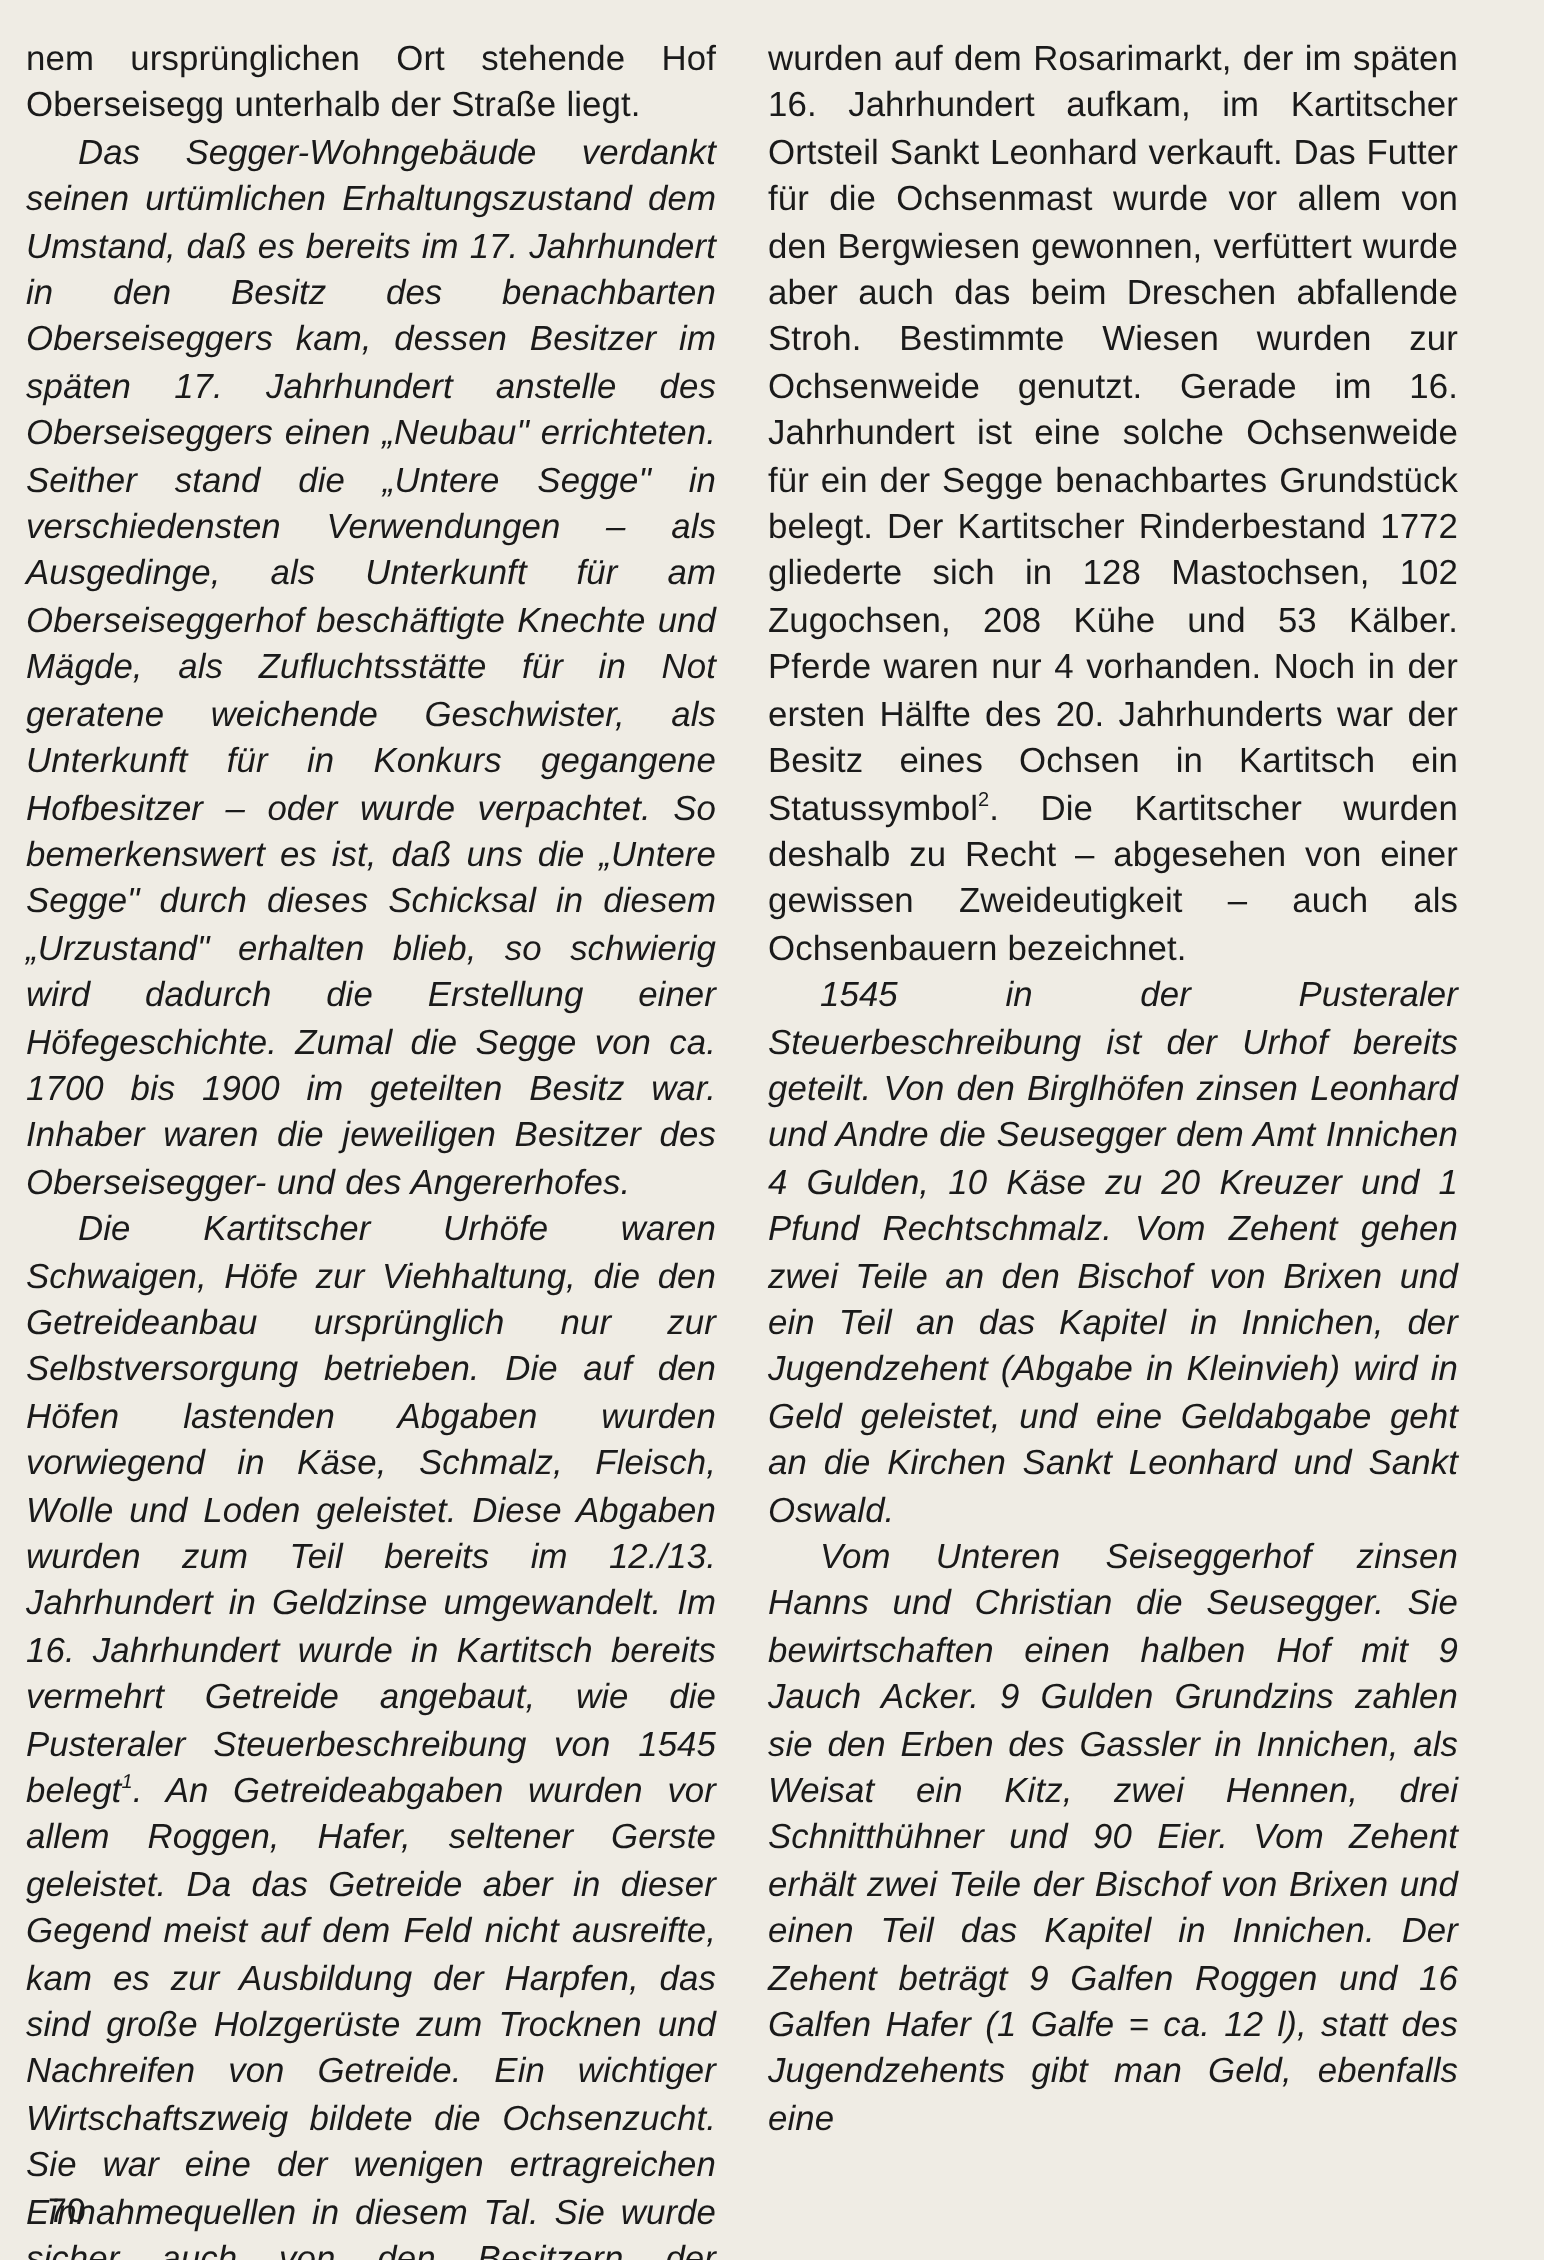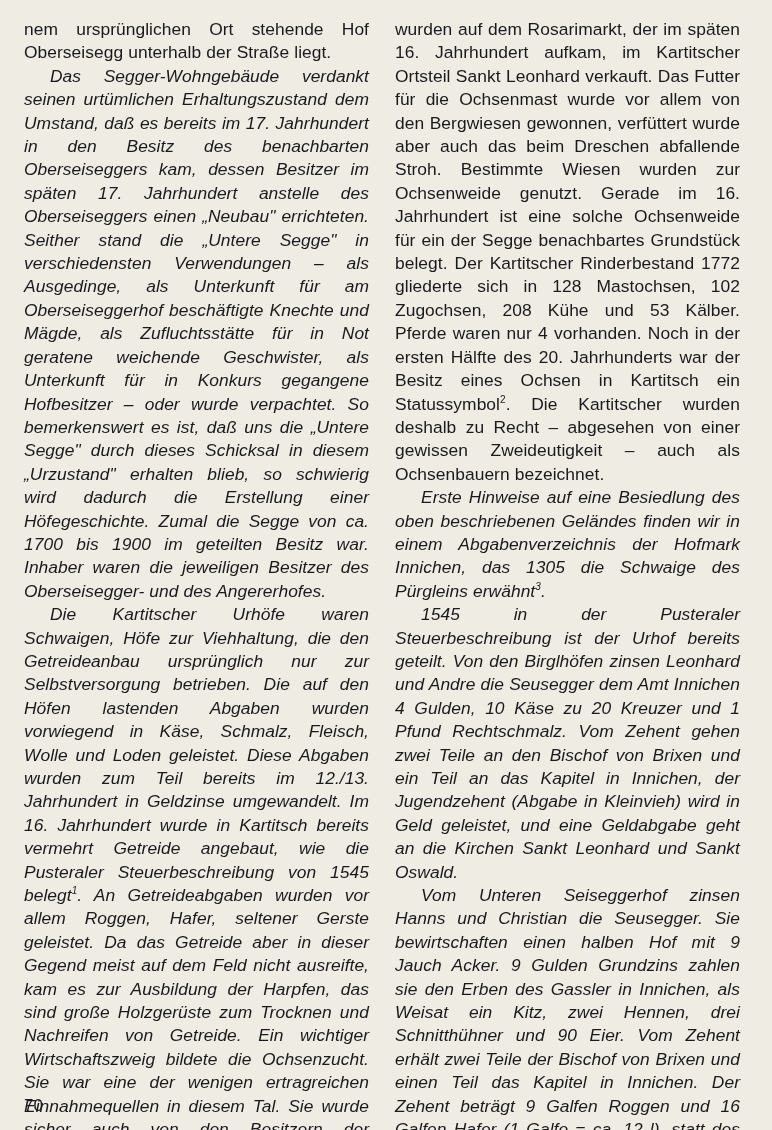--- a/index.html
+++ b/index.html
@@ -12,21 +12,21 @@
     background: #efece4;
     font-family: "Liberation Sans", sans-serif;
     color: #1a1a1a;
     overflow: hidden;
   }
   .page {
     position: relative;
     width: 620px;
     height: 1130px;
     box-sizing: border-box;
-    padding: 18px 24px 0 24px;
+    padding: 18px 24px 0 13px;
   }
   .columns {
     display: flex;
     gap: 26px;
     align-items: flex-start;
   }
   .col {
     width: 345px;
     flex: 0 0 345px;
   }
@@ -65,21 +65,20 @@
   <div class="columns">
 
     <div class="col">
       <p>nem ursprünglichen Ort stehende Hof Oberseisegg unterhalb der Straße liegt.</p>
       <p class="indent">Das Segger-Wohngebäude verdankt seinen urtümlichen Erhaltungszustand dem Umstand, daß es bereits im 17. Jahrhundert in den Besitz des benachbarten Oberseiseggers kam, dessen Besitzer im späten 17. Jahrhundert anstelle des Oberseiseggers einen „Neubau" errichteten. Seither stand die „Untere Segge" in verschiedensten Verwendungen – als Ausgedinge, als Unterkunft für am Oberseiseggerhof beschäftigte Knechte und Mägde, als Zufluchtsstätte für in Not geratene weichende Geschwister, als Unterkunft für in Konkurs gegangene Hofbesitzer – oder wurde verpachtet. So bemerkenswert es ist, daß uns die „Untere Segge" durch dieses Schicksal in diesem „Urzustand" erhalten blieb, so schwierig wird dadurch die Erstellung einer Höfegeschichte. Zumal die Segge von ca. 1700 bis 1900 im geteilten Besitz war. Inhaber waren die jeweiligen Besitzer des Oberseisegger- und des Angererhofes.</p>
       <p class="indent"><span>Die Kartitscher Urhöfe waren Schwaigen, Höfe zur Viehhaltung, die den Getreideanbau ursprünglich nur zur Selbstversorgung betrieben. Die auf den Höfen lastenden Abgaben wurden vorwiegend in Käse, Schmalz, Fleisch, Wolle und Loden geleistet. Diese Abgaben wurden zum Teil bereits im 12./13. Jahrhundert in Geldzinse umgewandelt. Im 16. Jahrhundert wurde in Kartitsch bereits vermehrt Getreide angebaut, wie die Pusteraler Steuerbeschreibung von 1545 belegt</span><sup>1</sup><span>. An Getreideabgaben wurden vor allem Roggen, Hafer, seltener Gerste geleistet. Da das Getreide aber in dieser Gegend meist auf dem Feld nicht ausreifte, kam es zur Ausbildung der Harpfen, das sind große Holzgerüste zum Trocknen und Nachreifen von Getreide. Ein wichtiger Wirtschaftszweig bildete die Ochsenzucht. Sie war eine der wenigen ertragreichen Einnahmequellen in diesem Tal. Sie wurde sicher auch von den Besitzern der Seggerhöfe betrieben. Die Tiere</span></p>
     </div>
 
     <div class="col">
       <p><span>wurden auf dem Rosarimarkt, der im späten 16. Jahrhundert aufkam, im Kartitscher Ortsteil Sankt Leonhard verkauft. Das Futter für die Ochsenmast wurde vor allem von den Bergwiesen gewonnen, verfüttert wurde aber auch das beim Dreschen abfallende Stroh. Bestimmte Wiesen wurden zur Ochsenweide genutzt. Gerade im 16. Jahrhundert ist eine solche Ochsenweide für ein der Segge benachbartes Grundstück belegt. Der Kartitscher Rinderbestand 1772 gliederte sich in 128 Mastochsen, 102 Zugochsen, 208 Kühe und 53 Kälber. Pferde waren nur 4 vorhanden. Noch in der ersten Hälfte des 20. Jahrhunderts war der Besitz eines Ochsen in Kartitsch ein Statussymbol</span><sup>2</sup><span>. Die Kartitscher wurden deshalb zu Recht – abgesehen von einer gewissen Zweideutigkeit – auch als Ochsenbauern bezeichnet.</span></p>
-      <p class="indent"><span>Erste Hinweise auf eine Besiedlung des oben beschriebenen Geländes finden wir in einem Abgabenverzeichnis der Hofmark Innichen, das 1305 die Schwaige des Pürgleins erwähnt</span><sup>3</sup><span>.</span></p>
       <p class="indent">1545 in der Pusteraler Steuerbeschreibung ist der Urhof bereits geteilt. Von den Birglhöfen zinsen Leonhard und Andre die Seusegger dem Amt Innichen 4 Gulden, 10 Käse zu 20 Kreuzer und 1 Pfund Rechtschmalz. Vom Zehent gehen zwei Teile an den Bischof von Brixen und ein Teil an das Kapitel in Innichen, der Jugendzehent (Abgabe in Kleinvieh) wird in Geld geleistet, und eine Geldabgabe geht an die Kirchen Sankt Leonhard und Sankt Oswald.</p>
       <p class="indent">Vom Unteren Seiseggerhof zinsen Hanns und Christian die Seusegger. Sie bewirtschaften einen halben Hof mit 9 Jauch Acker. 9 Gulden Grundzins zahlen sie den Erben des Gassler in Innichen, als Weisat ein Kitz, zwei Hennen, drei Schnitthühner und 90 Eier. Vom Zehent erhält zwei Teile der Bischof von Brixen und einen Teil das Kapitel in Innichen. Der Zehent beträgt 9 Galfen Roggen und 16 Galfen Hafer (1 Galfe = ca. 12 l), statt des Jugendzehents gibt man Geld, ebenfalls eine</p>
     </div>
 
   </div>
 
   <div class="page-number">70</div>
 </div>
 
 </body></html>

